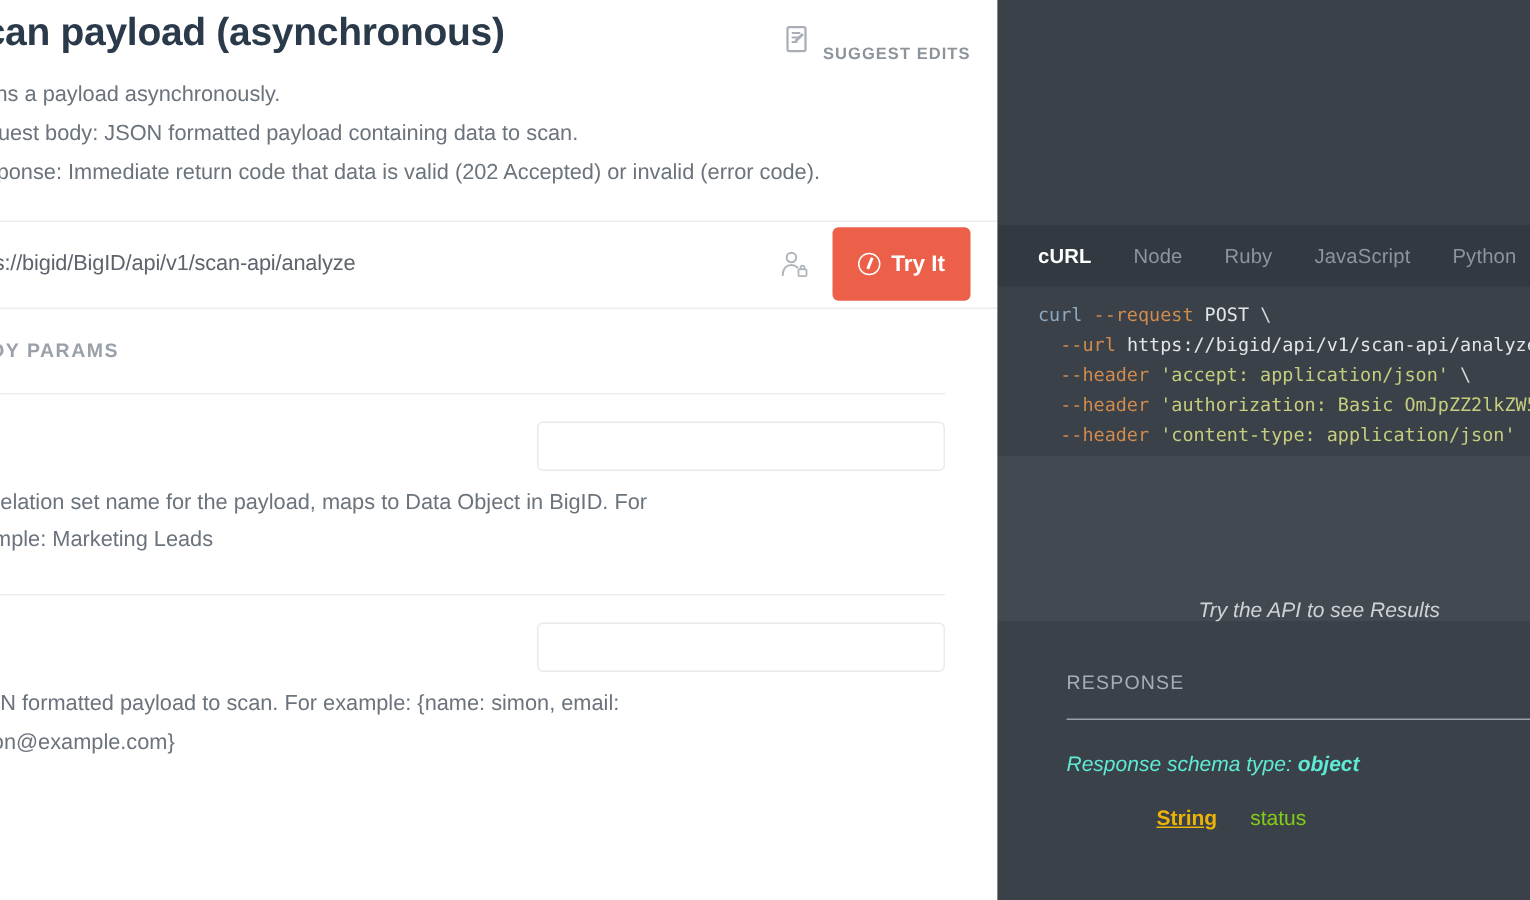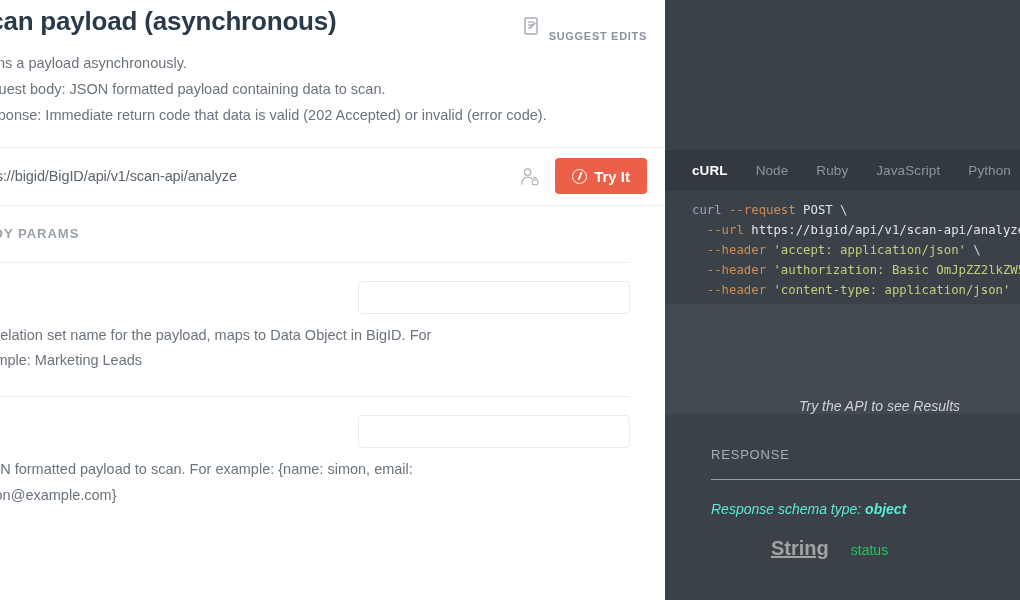--- a/index.html
+++ b/index.html
@@ -53,21 +53,21 @@
   .endpoint-url {
     font-size:14.5px; color:#5c646d; letter-spacing:-0.1px;
   }
   .endpoint-right {
     position:absolute; right:18px; top:50%; transform:translateY(-50%);
     display:flex; align-items:center; gap:16px;
   }
   .auth-icon { width:19px; height:19px; display:block; cursor:pointer; }
   .try-it {
     background:#ec5f48; color:#ffffff; border:none; border-radius:4px;
-    height:36px; padding:0 17px; font-size:15px; font-weight:bold;
+    height:49px; padding:0 17px; font-size:15px; font-weight:bold;
     font-family:"Liberation Sans", sans-serif;
     display:flex; align-items:center; gap:7px; cursor:pointer;
   }
   .try-it .glyph {
     width:15px; height:15px; border:1.6px solid #fff; border-radius:50%;
     position:relative; display:inline-block;
   }
   .try-it .glyph::after {
     content:""; position:absolute; left:5.5px; top:2px;
     width:1.7px; height:8px; background:#fff; transform:rotate(22deg);
@@ -150,22 +150,22 @@
     font-size:14.5px; color:#e6e9ec; margin-top:22px; white-space:nowrap;
   }
   .schema-line {
     font-size:14px; color:#5eead4; font-style:italic; margin-top:21px;
   }
   .schema-line b { font-weight:bold; }
   .field-row {
     margin-top:20px; padding-left:60px; display:flex; gap:22px;
     align-items:baseline;
   }
-  .field-type { font-size:20px; font-weight:bold; color:#a3a3a3;text-decoration:underline; }
-  .field-name { font-size:14px; color:#22c55e; }
+  .field-type { font-size:14px; font-weight:bold; color:#eab308;text-decoration:underline; }
+  .field-name { font-size:14px; color:#84cc16; }
 </style>
 </head>
 <body>
 
 <div class="page">
 
   <div class="doc-panel">
     <div class="doc-inner">
 
       <div class="doc-head">

